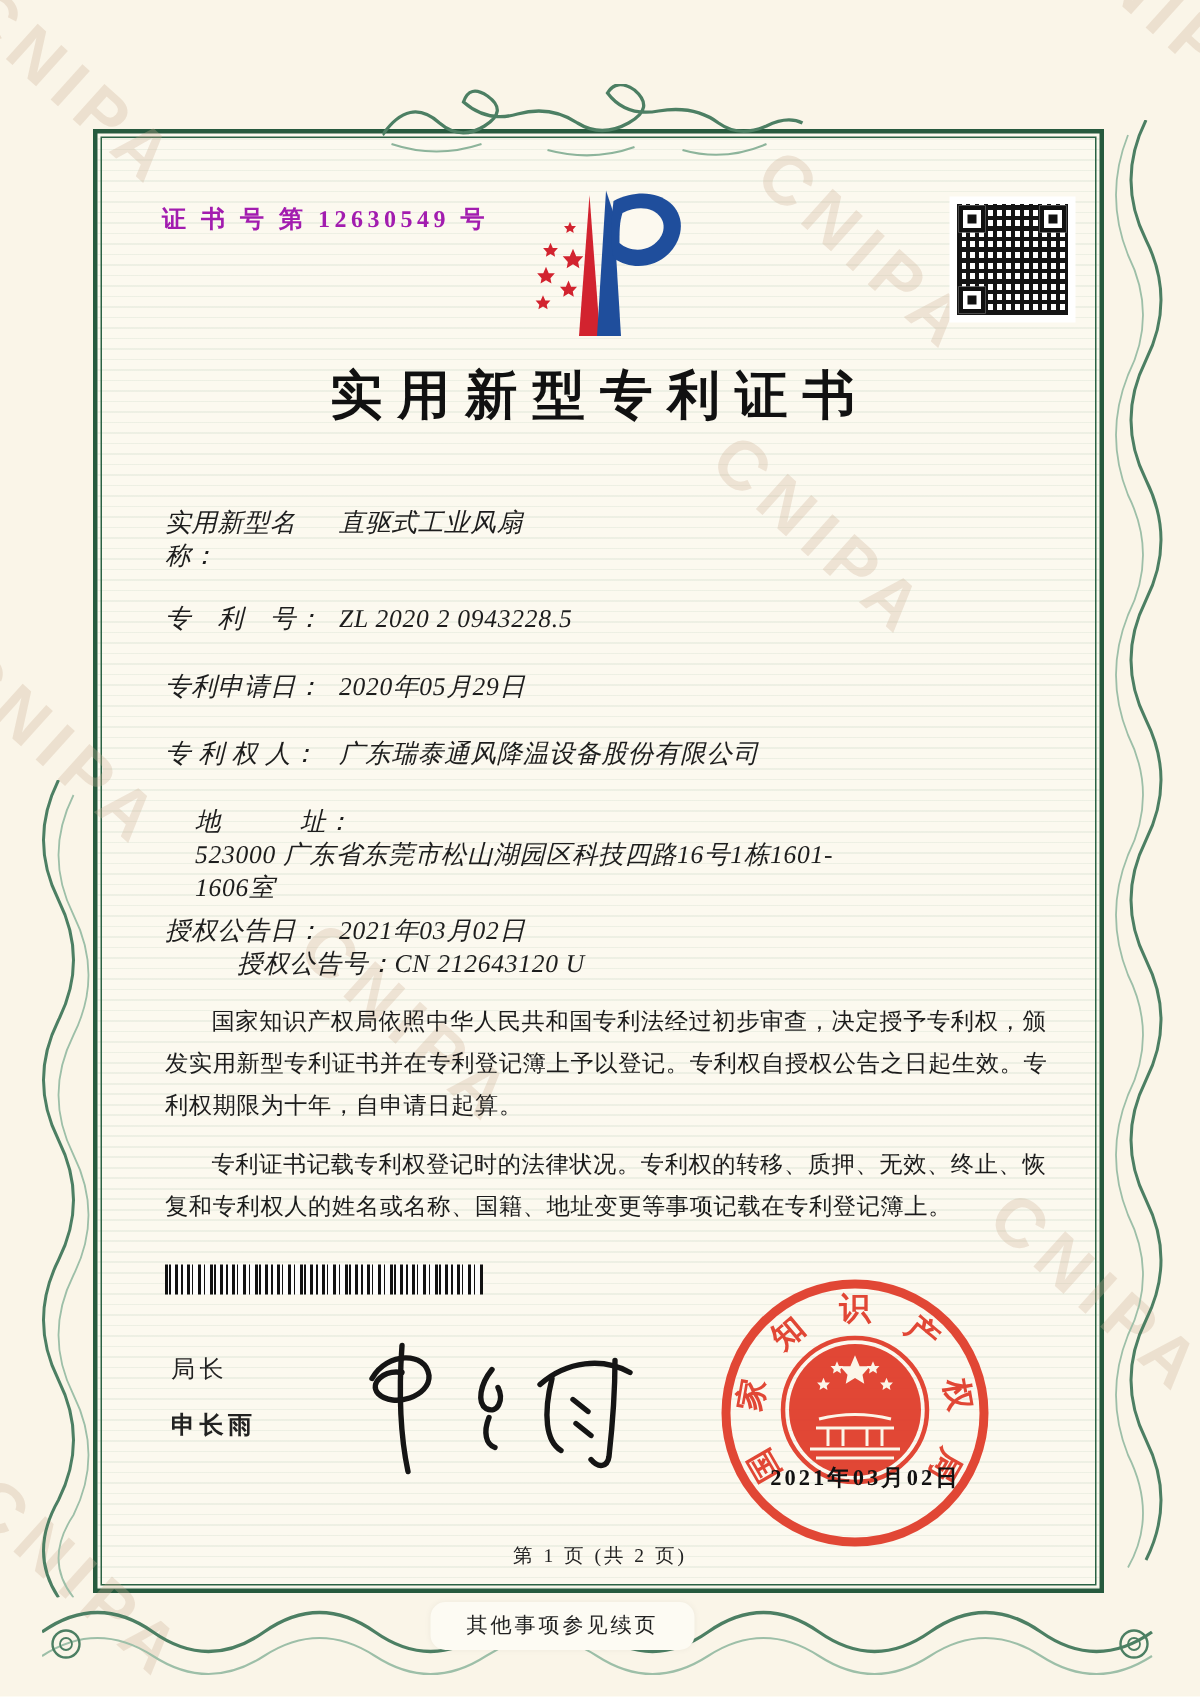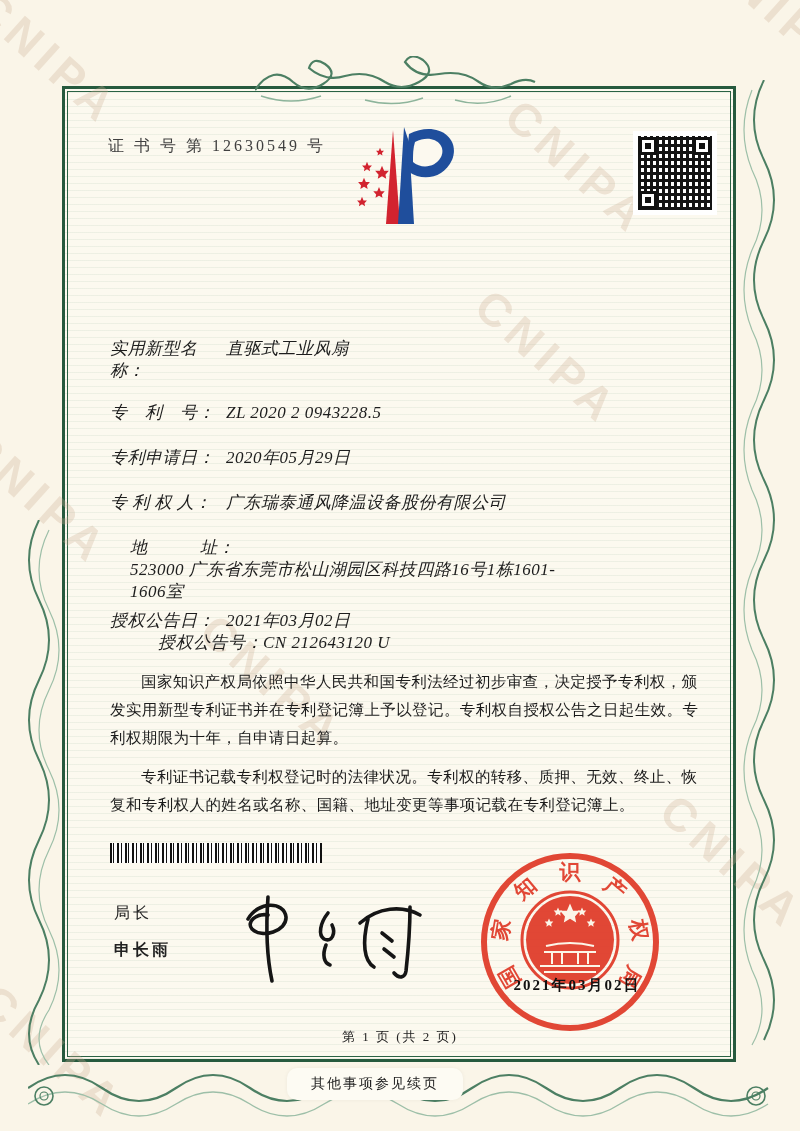--- a/index.html
+++ b/index.html
@@ -27,21 +27,21 @@
   }
   .frame-inner{
     position:absolute; left:2px; top:2px; right:2px; bottom:2px;
     border:1px solid #2a6244;
   }
   .ornament{position:absolute; z-index:2; pointer-events:none;}
   
   .content{position:absolute; inset:0; z-index:3;}
   .cert-number{
     position:absolute; left:108px; top:136px;
-    font-size:16px; letter-spacing:3px; color:#404040;
+    font-size:16px; letter-spacing:3px; color:#a21caf;font-weight:bold;
   }
   .logo{position:absolute; left:343px; top:124px;}
   .qr{
     position:absolute; left:638px; top:136px; width:74px; height:74px;
     background:
       repeating-linear-gradient(0deg,#141414 0 3px, rgba(0,0,0,0) 3px 7px),
       repeating-linear-gradient(90deg,#141414 0 3px, #ffffff 3px 6px);
     box-shadow:0 0 0 5px #fff;
   }
   .qr .finder{position:absolute; width:12px; height:12px; border:3px solid #111; background:#fff;}
@@ -154,20 +154,21 @@
       <use href="#st" transform="translate(36,69) scale(0.60)" fill="#d2232f"></use>
       <use href="#st" transform="translate(19,78) scale(0.52)" fill="#d2232f"></use>
     </svg>
 
     <div class="qr">
       <div class="finder f-tl"></div>
       <div class="finder f-tr"></div>
       <div class="finder f-bl"></div>
     </div>
 
+    <div class="title">实用新型专利证书</div>
 
     <div class="fields">
       <div class="row">
         <span class="label">实用新型名称：</span><span class="value">直驱式工业风扇</span>
       </div>
       <div class="row">
         <span class="label">专　利　号：</span><span class="value">ZL 2020 2 0943228.5</span>
       </div>
       <div class="row">
         <span class="label">专利申请日：</span><span class="value">2020年05月29日</span>

